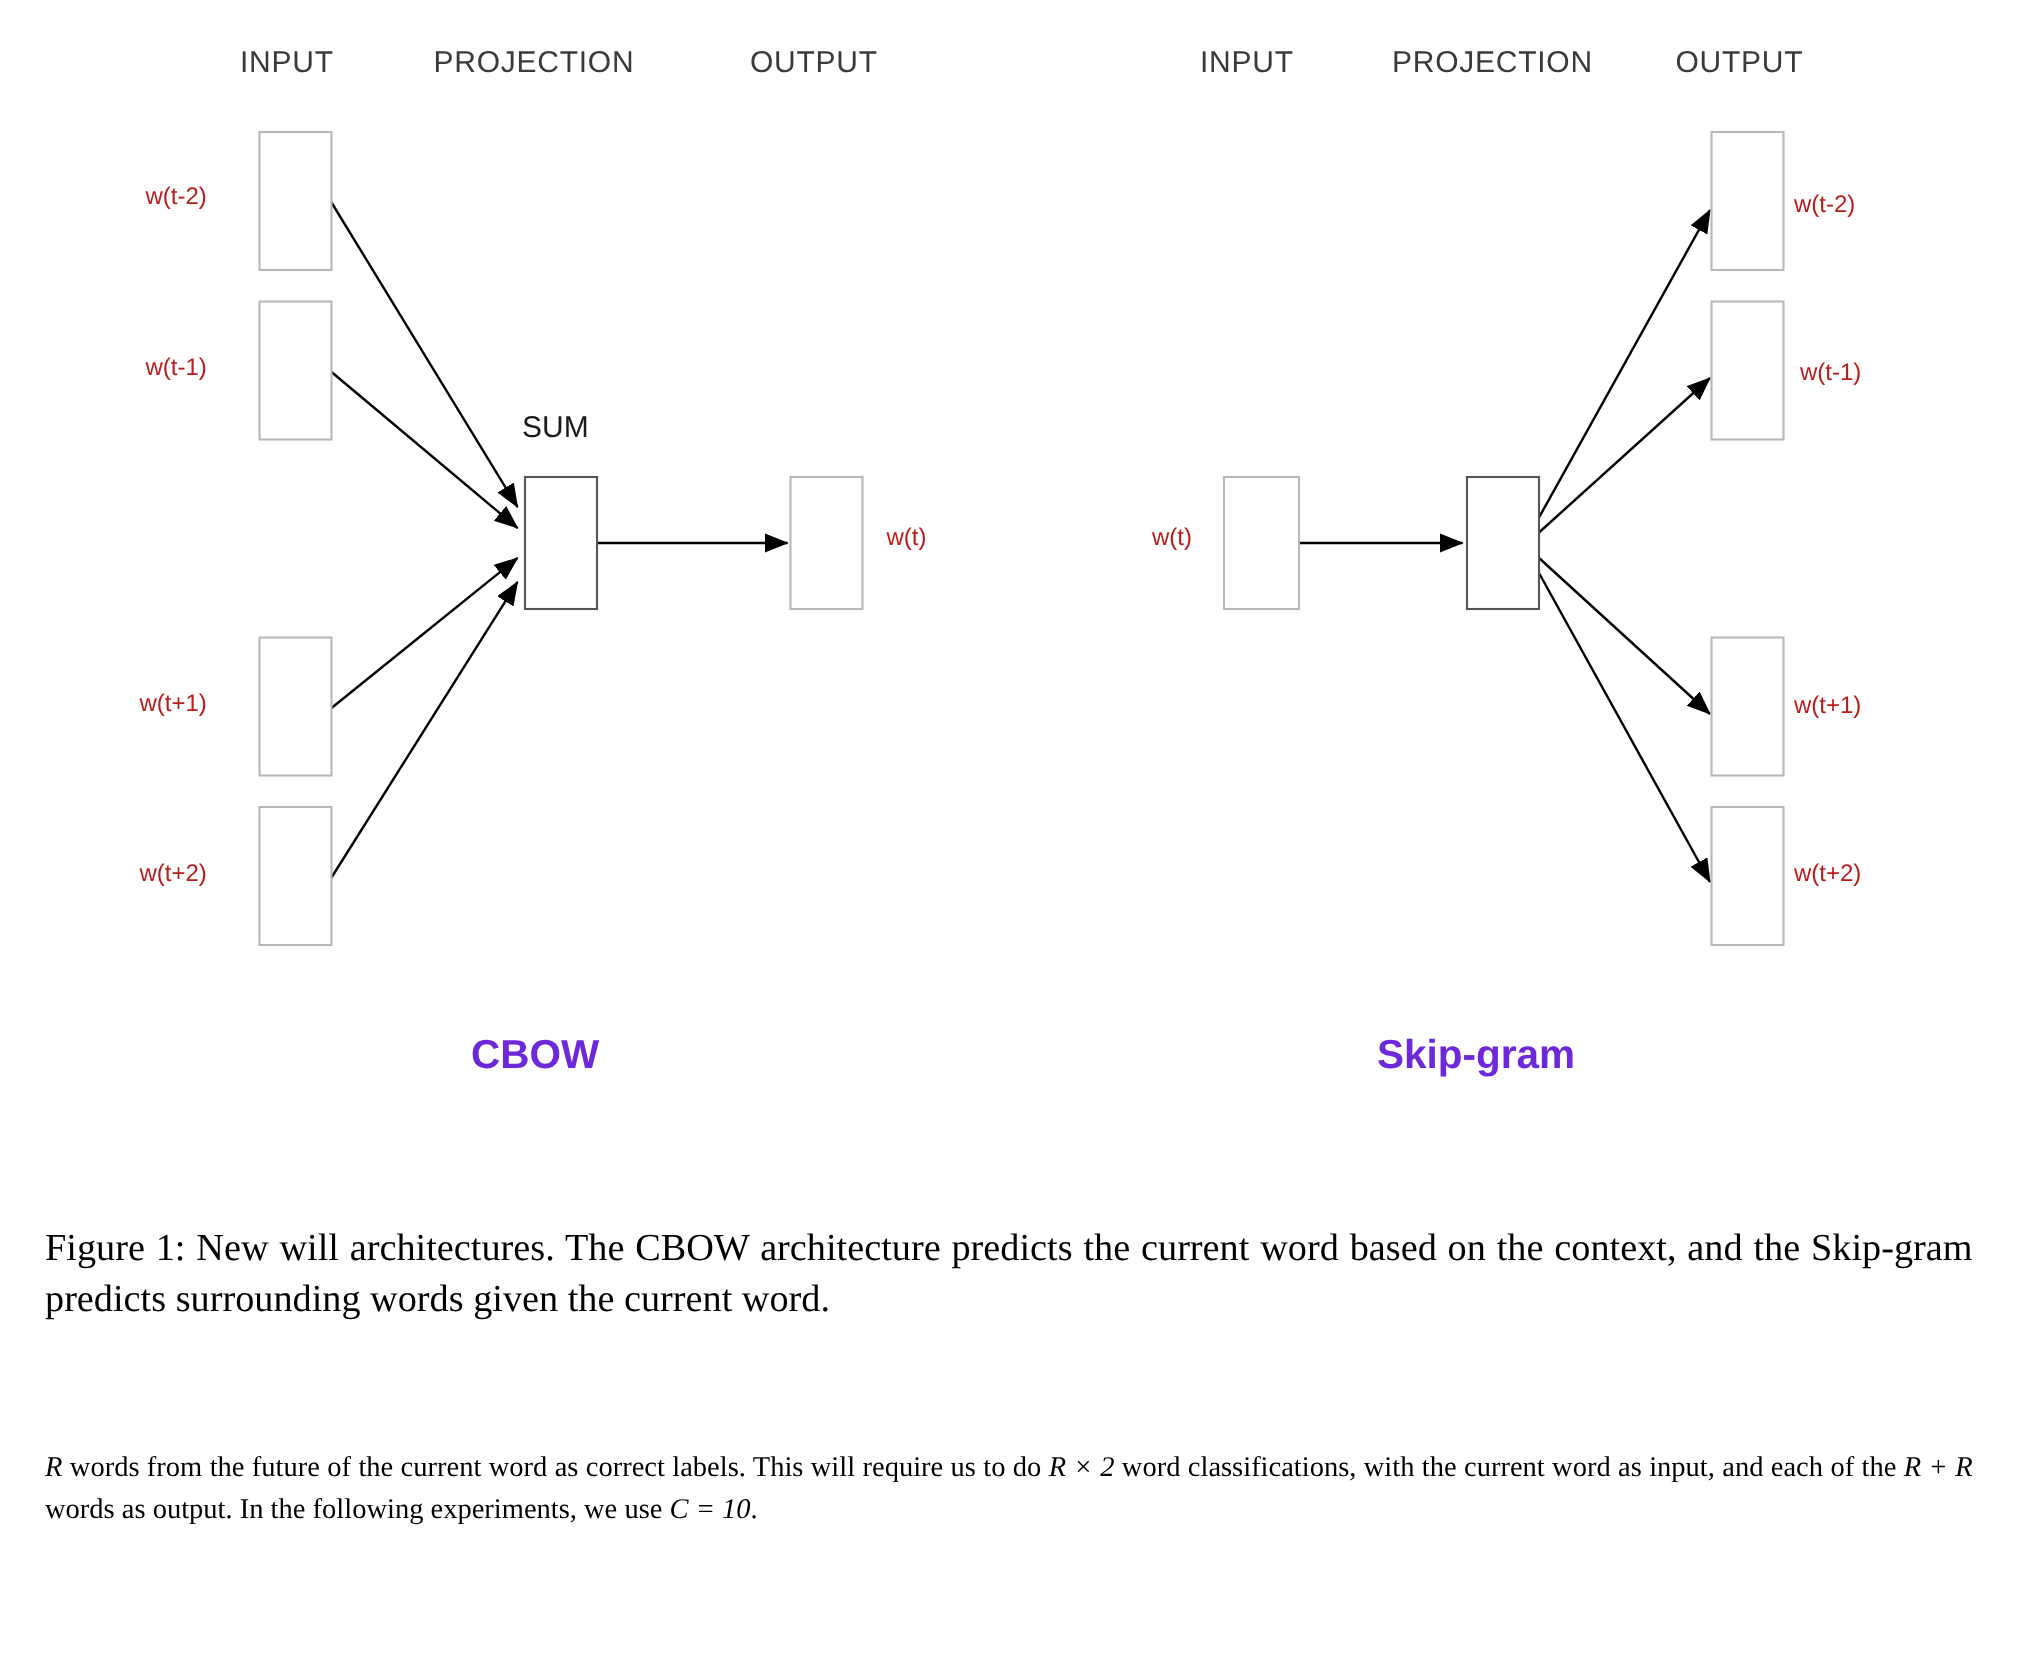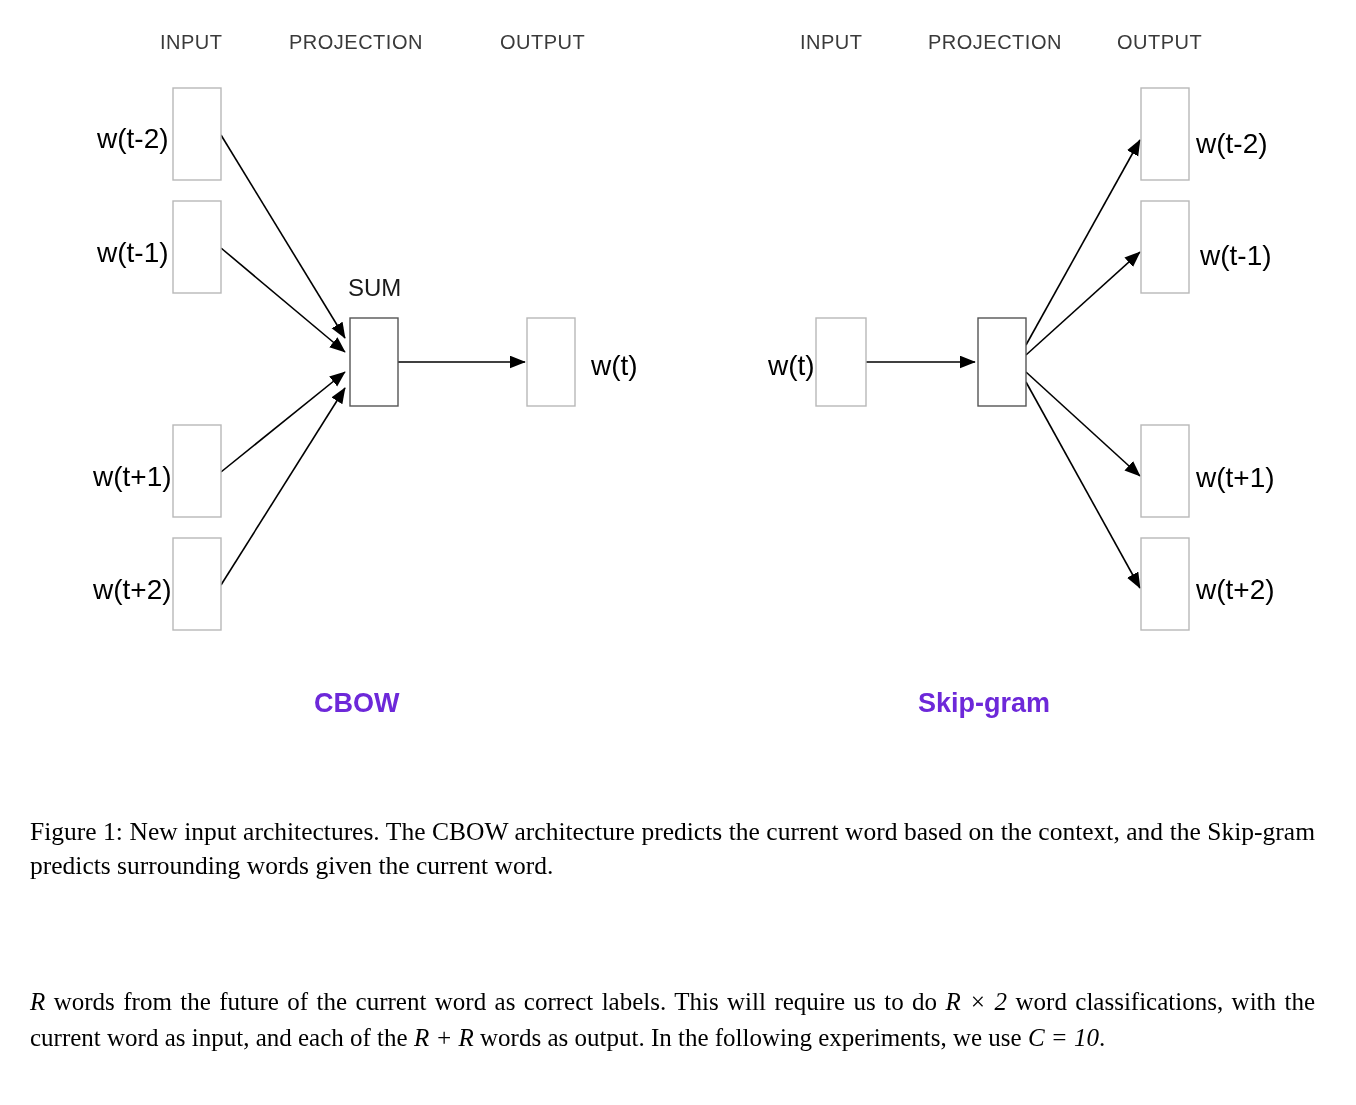--- a/index.html
+++ b/index.html
@@ -29,29 +29,29 @@
     font-family: "Liberation Sans", sans-serif;
     font-size: 20px;
     color: #3a3a3a;
     letter-spacing: 0.5px;
     white-space: nowrap;
   }
 
   .node-label {
     position: absolute;
     font-family: "Liberation Sans", sans-serif;
-    font-size: 28px;
-    color: #000000;
+    font-size: 16px;
+    color: #b91c1c;
     white-space: nowrap;
   }
 
   .sum-label {
     position: absolute;
     font-family: "Liberation Sans", sans-serif;
-    font-size: 24px;
+    font-size: 20px;
     color: #1a1a1a;
     white-space: nowrap;
   }
 
   .model-title {
     position: absolute;
     font-family: "Liberation Sans", sans-serif;
     font-size: 27px;
     font-weight: bold;
     color: #6d28d9;
@@ -77,25 +77,24 @@
     color: #000000;
     text-align: justify;
   }
 
   .bodytext {
     position: absolute;
     left: 30px;
     top: 965px;
     width: 1285px;
     font-family: "Liberation Serif", serif;
-    font-size: 25px;
+    font-size: 19px;
     line-height: 1.45;
     color: #000000;
     text-align: justify;
-    margin-top: 19px;
   }
   .mathit {
     font-family: "Liberation Serif", serif;
     font-style: italic;
   }
 </style>
 </head>
 <body>
 
 <div id="figure">
@@ -155,21 +154,21 @@
   <div class="node-label" style="left:768px; top:350px;">w(t)</div>
   <div class="node-label" style="left:1196px; top:128px;">w(t-2)</div>
   <div class="node-label" style="left:1200px; top:240px;">w(t-1)</div>
   <div class="node-label" style="left:1196px; top:462px;">w(t+1)</div>
   <div class="node-label" style="left:1196px; top:574px;">w(t+2)</div>
 
   <div class="model-title" style="left:314px; top:688px;">CBOW</div>
   <div class="model-title" style="left:918px; top:688px;">Skip-gram</div>
 </div>
 
-<div class="caption">Figure 1: New input architectures. The CBOW architecture predicts the current word based on the context, and the Skip-gram predicts surrounding words given the current word.</div>
+<div class="caption">Figure 1: New will architectures. The CBOW architecture predicts the current word based on the context, and the Skip-gram predicts surrounding words given the current word.</div>
 
 <div class="bodytext">
   <span class="mathit">R</span>
   <span>words from the future of the current word as correct labels. This will require us to do</span>
   <span class="mathit">R × 2</span>
   <span>word classifications, with the current word as input, and each of the</span>
   <span class="mathit">R + R</span>
   <span>words as output. In the following experiments, we use</span>
   <span class="mathit">C = 10</span><span>.</span>
 </div>

